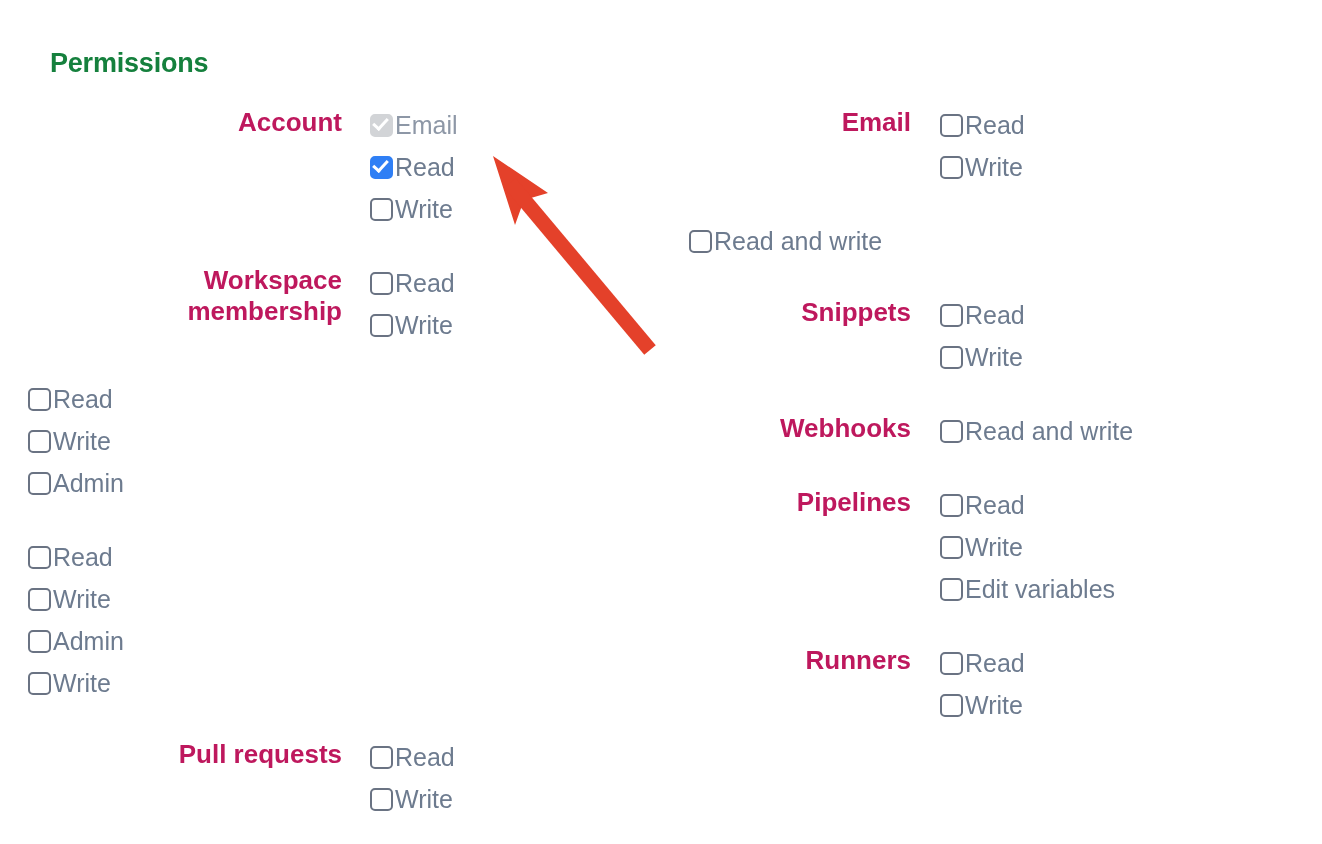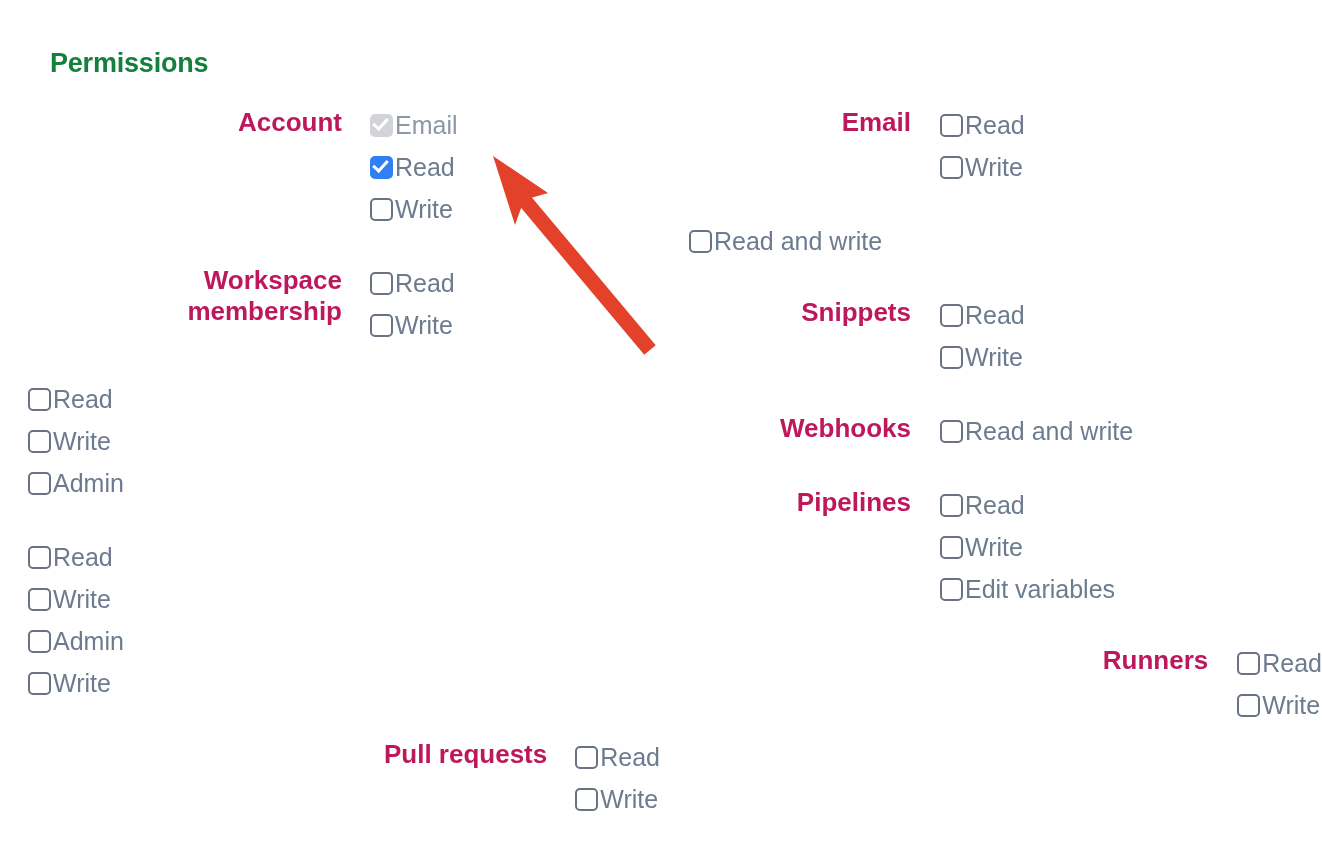--- a/index.html
+++ b/index.html
@@ -38,21 +38,21 @@
     top: 0;
   }
   .perm-column.left  { left: 0px;   width: 660px; }
   .perm-column.right { left: 660px; width: 662px; }
 
   .perm-group {
     display: flex;
     align-items: flex-start;
     margin-bottom: 32px;
   }
-  .perm-group:last-child { margin-bottom: 0; justify-content: flex-end; }
+  .perm-group:last-child { margin-bottom: 0; }
 
   .group-label {
     font-size: 26px;
     font-weight: bold;
     color: #be185d;
     text-align: right;
     line-height: 31px;
     padding-top: 3px;
     white-space: pre-line;
   }

